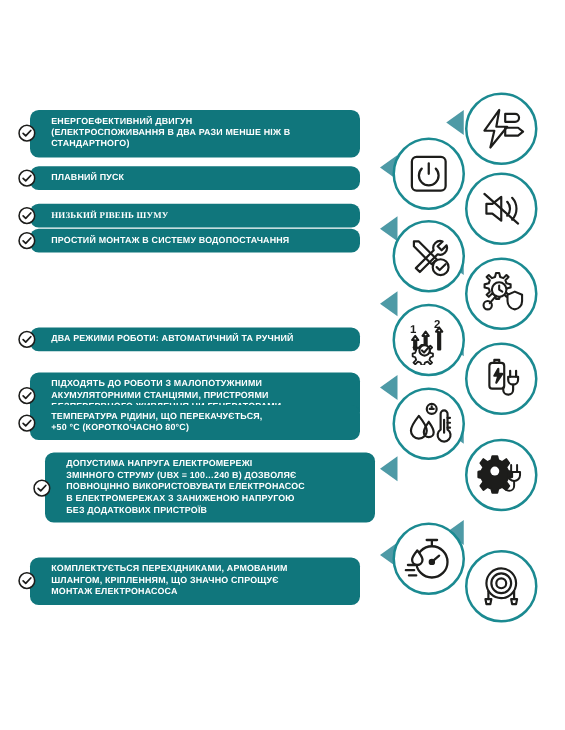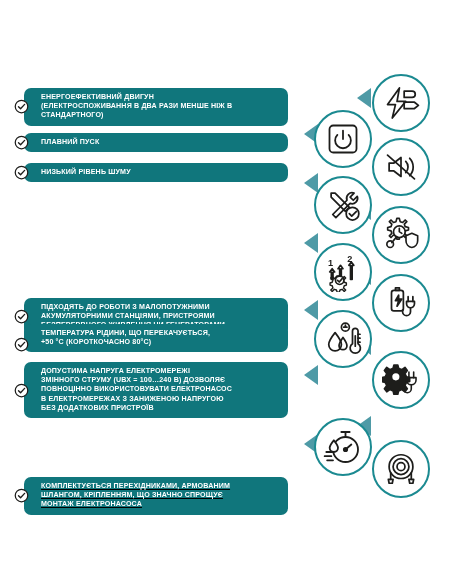--- a/index.html
+++ b/index.html
@@ -89,72 +89,90 @@
     <div class="feature" style="top:133px;">
       <span class="check">
         <svg width="15" height="15" viewBox="0 0 24 24">
           <circle cx="12" cy="12" r="10" fill="#fff" stroke="#1d1d1b" stroke-width="2"></circle>
           <path d="M7.2 12.3 L10.5 15.6 L17 8.6" fill="none" stroke="#1d1d1b" stroke-width="2.2" stroke-linecap="round" stroke-linejoin="round"></path>
         </svg>
       </span>
       <div class="bar">ПЛАВНИЙ ПУСК</div>
     </div>
 
-    <div class="feature" style="top:163px;">
+    <div class="feature" style="top:163px;font-family:Liberation Serif, serif;">
       <span class="check">
         <svg width="15" height="15" viewBox="0 0 24 24">
           <circle cx="12" cy="12" r="10" fill="#fff" stroke="#1d1d1b" stroke-width="2"></circle>
           <path d="M7.2 12.3 L10.5 15.6 L17 8.6" fill="none" stroke="#1d1d1b" stroke-width="2.2" stroke-linecap="round" stroke-linejoin="round"></path>
         </svg>
       </span>
       <div class="bar">НИЗЬКИЙ РІВЕНЬ ШУМУ</div>
     </div>
 
-
-
+    <div class="feature" style="top:183px;">
+      <span class="check">
+        <svg width="15" height="15" viewBox="0 0 24 24">
+          <circle cx="12" cy="12" r="10" fill="#fff" stroke="#1d1d1b" stroke-width="2"></circle>
+          <path d="M7.2 12.3 L10.5 15.6 L17 8.6" fill="none" stroke="#1d1d1b" stroke-width="2.2" stroke-linecap="round" stroke-linejoin="round"></path>
+        </svg>
+      </span>
+      <div class="bar">ПРОСТИЙ МОНТАЖ В СИСТЕМУ ВОДОПОСТАЧАННЯ</div>
+    </div>
+
+
+    <div class="feature" style="top:262px;">
+      <span class="check">
+        <svg width="15" height="15" viewBox="0 0 24 24">
+          <circle cx="12" cy="12" r="10" fill="#fff" stroke="#1d1d1b" stroke-width="2"></circle>
+          <path d="M7.2 12.3 L10.5 15.6 L17 8.6" fill="none" stroke="#1d1d1b" stroke-width="2.2" stroke-linecap="round" stroke-linejoin="round"></path>
+        </svg>
+      </span>
+      <div class="bar">ДВА РЕЖИМИ РОБОТИ: АВТОМАТИЧНИЙ ТА РУЧНИЙ</div>
+    </div>
 
     <div class="feature" style="top:298px;">
       <span class="check">
         <svg width="15" height="15" viewBox="0 0 24 24">
           <circle cx="12" cy="12" r="10" fill="#fff" stroke="#1d1d1b" stroke-width="2"></circle>
           <path d="M7.2 12.3 L10.5 15.6 L17 8.6" fill="none" stroke="#1d1d1b" stroke-width="2.2" stroke-linecap="round" stroke-linejoin="round"></path>
         </svg>
       </span>
       <div class="bar">ПІДХОДЯТЬ ДО РОБОТИ З МАЛОПОТУЖНИМИ
 АКУМУЛЯТОРНИМИ СТАНЦІЯМИ, ПРИСТРОЯМИ
 БЕЗПЕРЕРВНОГО ЖИВЛЕННЯ ЧИ ГЕНЕРАТОРАМИ</div>
     </div>
 
-    <div class="feature" style="top:324px;align-items:flex-end;">
+    <div class="feature" style="top:324px;">
       <span class="check">
         <svg width="15" height="15" viewBox="0 0 24 24">
           <circle cx="12" cy="12" r="10" fill="#fff" stroke="#1d1d1b" stroke-width="2"></circle>
           <path d="M7.2 12.3 L10.5 15.6 L17 8.6" fill="none" stroke="#1d1d1b" stroke-width="2.2" stroke-linecap="round" stroke-linejoin="round"></path>
         </svg>
       </span>
       <div class="bar">ТЕМПЕРАТУРА РІДИНИ, ЩО ПЕРЕКАЧУЄТЬСЯ,
 +50 °C (КОРОТКОЧАСНО 80°C)</div>
     </div>
 
-    <div class="feature" style="top:362px;">
+    <div class="feature" style="top:362px;margin-left:12px;">
       <span class="check">
         <svg width="15" height="15" viewBox="0 0 24 24">
           <circle cx="12" cy="12" r="10" fill="#fff" stroke="#1d1d1b" stroke-width="2"></circle>
           <path d="M7.2 12.3 L10.5 15.6 L17 8.6" fill="none" stroke="#1d1d1b" stroke-width="2.2" stroke-linecap="round" stroke-linejoin="round"></path>
         </svg>
       </span>
       <div class="bar">ДОПУСТИМА НАПРУГА ЕЛЕКТРОМЕРЕЖІ
 ЗМІННОГО СТРУМУ (Uвх = 100…240 В) ДОЗВОЛЯЄ
 ПОВНОЦІННО ВИКОРИСТОВУВАТИ ЕЛЕКТРОНАСОС
 В ЕЛЕКТРОМЕРЕЖАХ З ЗАНИЖЕНОЮ НАПРУГОЮ
 БЕЗ ДОДАТКОВИХ ПРИСТРОЇВ</div>
     </div>
 
 
-    <div class="feature" style="top:477px;text-decoration:underline;">
+    <div class="feature" style="top:446px;">
       <span class="check">
         <svg width="15" height="15" viewBox="0 0 24 24">
           <circle cx="12" cy="12" r="10" fill="#fff" stroke="#1d1d1b" stroke-width="2"></circle>
           <path d="M7.2 12.3 L10.5 15.6 L17 8.6" fill="none" stroke="#1d1d1b" stroke-width="2.2" stroke-linecap="round" stroke-linejoin="round"></path>
         </svg>
       </span>
       <div class="bar">КОМПЛЕКТУЄТЬСЯ ПЕРЕХІДНИКАМИ, АРМОВАНИМ
 ШЛАНГОМ, КРІПЛЕННЯМ, ЩО ЗНАЧНО СПРОЩУЄ
 МОНТАЖ ЕЛЕКТРОНАСОСА</div>
     </div>

